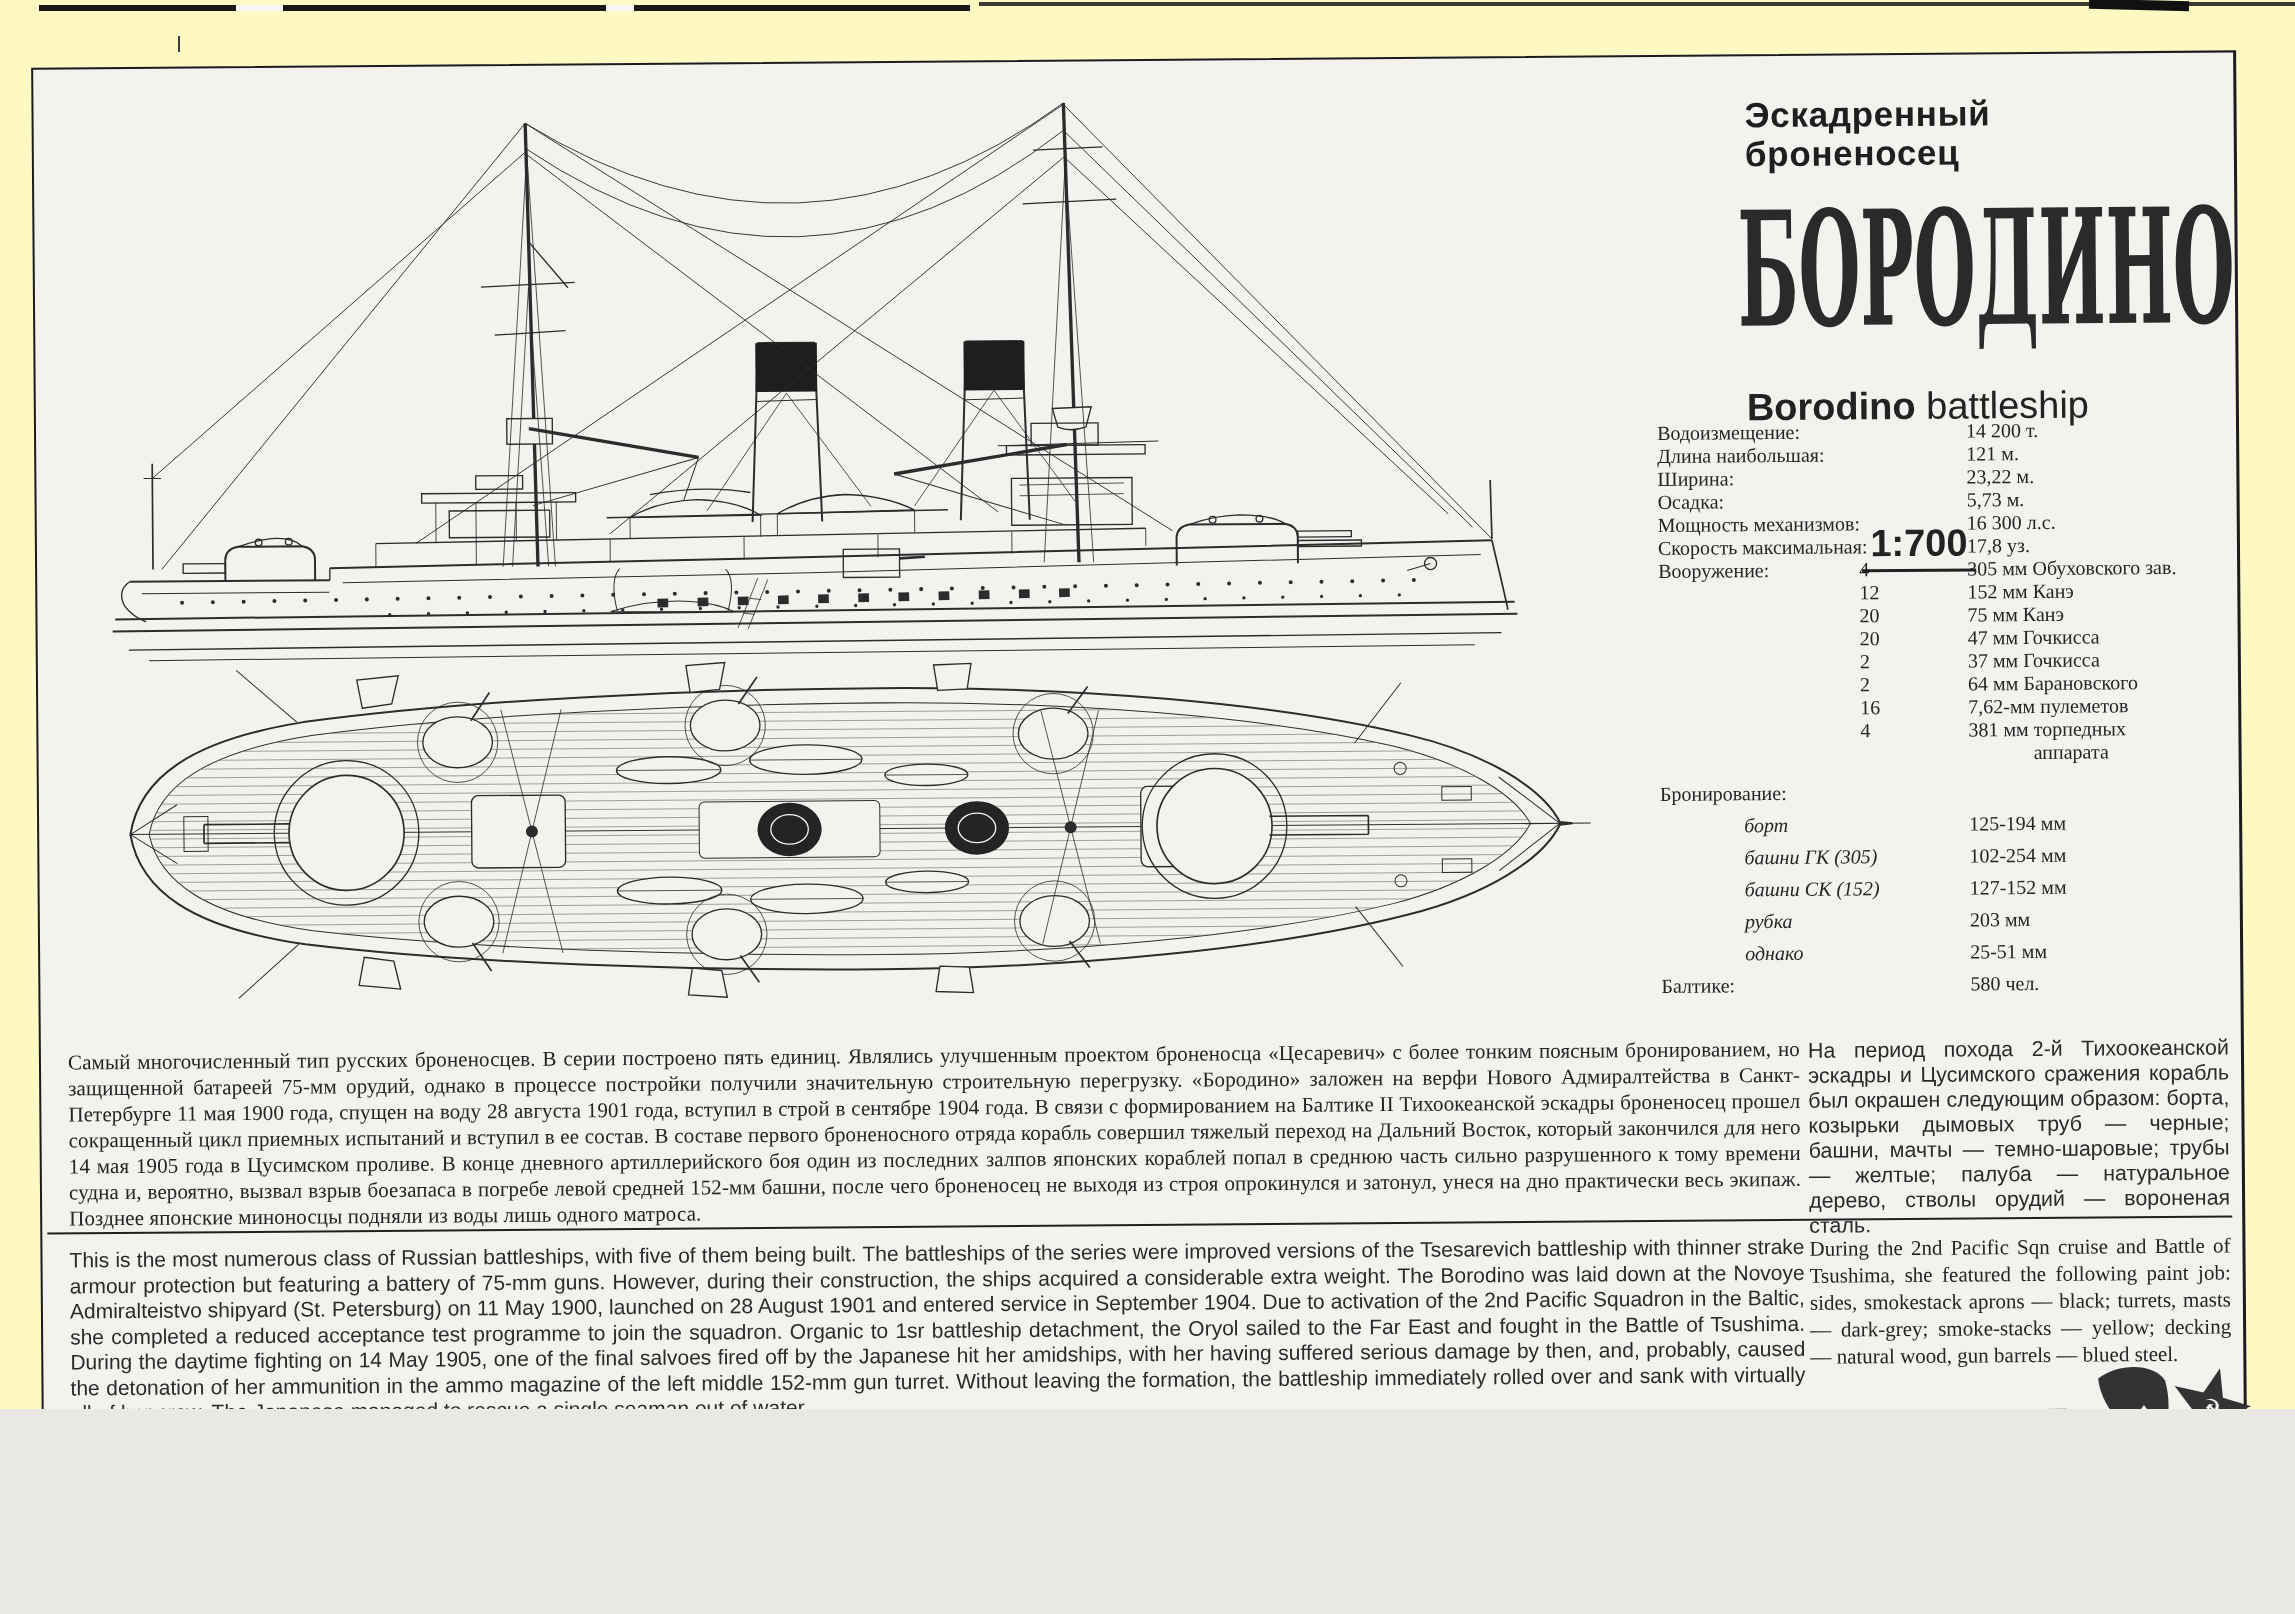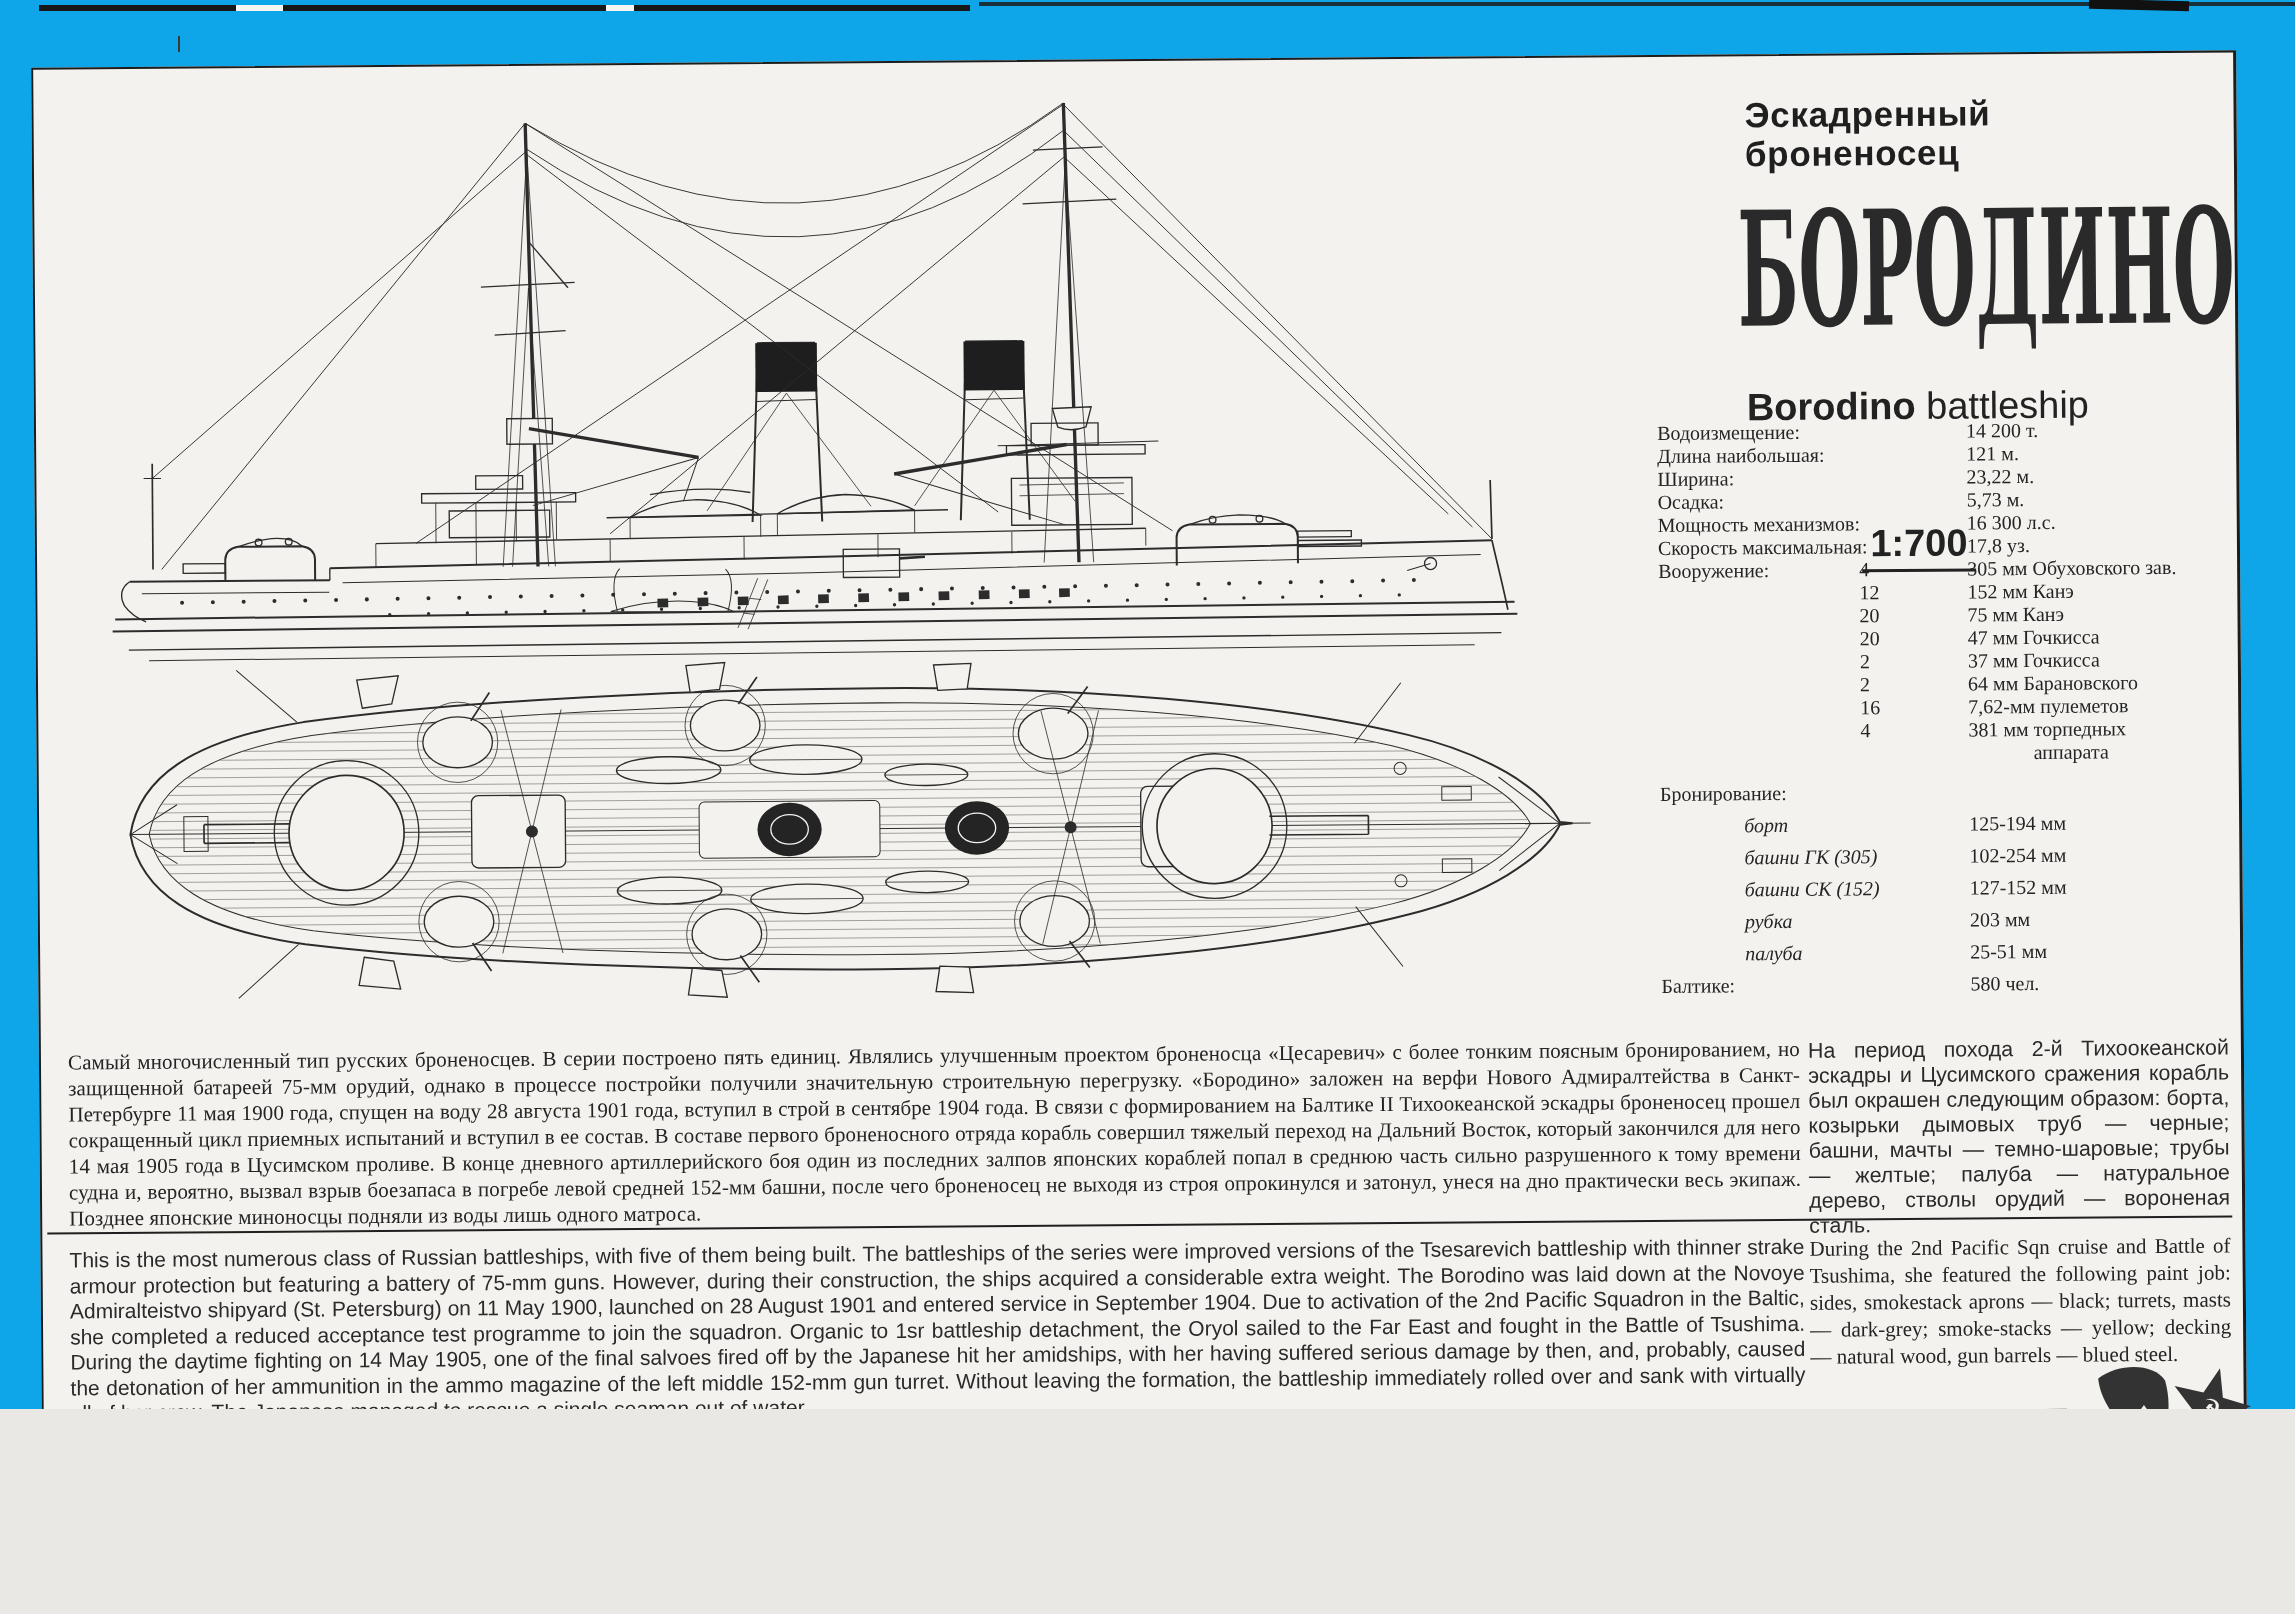--- a/index.html
+++ b/index.html
@@ -1,16 +1,16 @@
 <!DOCTYPE html>
 <html style="font-size:10.7px"><head>
 <meta charset="utf-8">
 <style>
   html,body{margin:0;padding:0;background:#e9e8e5;}
-  .sheet{position:relative;width:2295px;height:1409px;background:#0ea5e9;overflow:hidden;
+  .sheet{position:relative;width:2295px;height:1409px;background:#fef9c3;overflow:hidden;
          font-family:"Liberation Serif", serif;color:#262626;}
   
   .scan-line-a{position:absolute;left:39px;top:5.4px;width:931px;height:6px;background:#181818;}
   .scan-gap{position:absolute;background:#f6f5f2;}
   .scan-line-b{position:absolute;left:979px;top:2px;width:1316px;height:4px;background:#1b1b1b;opacity:.85;}
   .scan-blob{position:absolute;left:2089px;top:0;width:100px;height:10px;background:#111;transform:rotate(1.4deg);}
   .scan-tick{position:absolute;left:178px;top:36px;width:2px;height:16px;background:#3a3a3a;}
 
   
   .frame{position:absolute;left:37px;top:59px;width:2200px;height:1492px;background:#f3f2ee;
@@ -347,21 +347,21 @@
         </div>
       <div class="spec-row armor">
           <span class="lab sub">башни СК  (152)</span>
           <span class="val">127-152 мм</span>
         </div>
       <div class="spec-row armor">
           <span class="lab sub">рубка</span>
           <span class="val">203 мм</span>
         </div>
       <div class="spec-row armor">
-          <span class="lab sub">палуба</span>
+          <span class="lab sub">однако</span>
           <span class="val">25-51 мм</span>
         </div>
       <div class="spec-row armor">
           <span class="lab">Балтике:</span>
           <span class="val">580 чел.</span>
         </div>
     </div>
 
     <div class="para-ru">Самый многочисленный тип русских броненосцев. В серии построено пять единиц. Являлись улучшенным проектом броненосца «Цесаревич» с более тонким поясным бронированием, но защищенной батареей 75-мм орудий, однако в процессе постройки получили значительную строительную перегрузку. «Бородино» заложен на верфи Нового Адмиралтейства в Санкт-Петербурге 11 мая 1900 года, спущен на воду 28 августа 1901 года, вступил в строй в сентябре 1904 года. В связи с формированием на Балтике II Тихоокеанской эскадры броненосец прошел сокращенный цикл приемных испытаний и вступил в ее состав. В составе первого броненосного отряда корабль совершил тяжелый переход на Дальний Восток, который закончился для него 14 мая 1905 года в Цусимском проливе. В конце дневного артиллерийского боя один из последних залпов японских кораблей попал в среднюю часть сильно разрушенного к тому времени судна и, вероятно, вызвал взрыв боезапаса в погребе левой средней 152-мм башни, после чего броненосец не выходя из строя опрокинулся и затонул, унеся на дно практически весь экипаж. Позднее японские миноносцы подняли из воды лишь одного матроса.</div>
     <div class="rule"></div>

